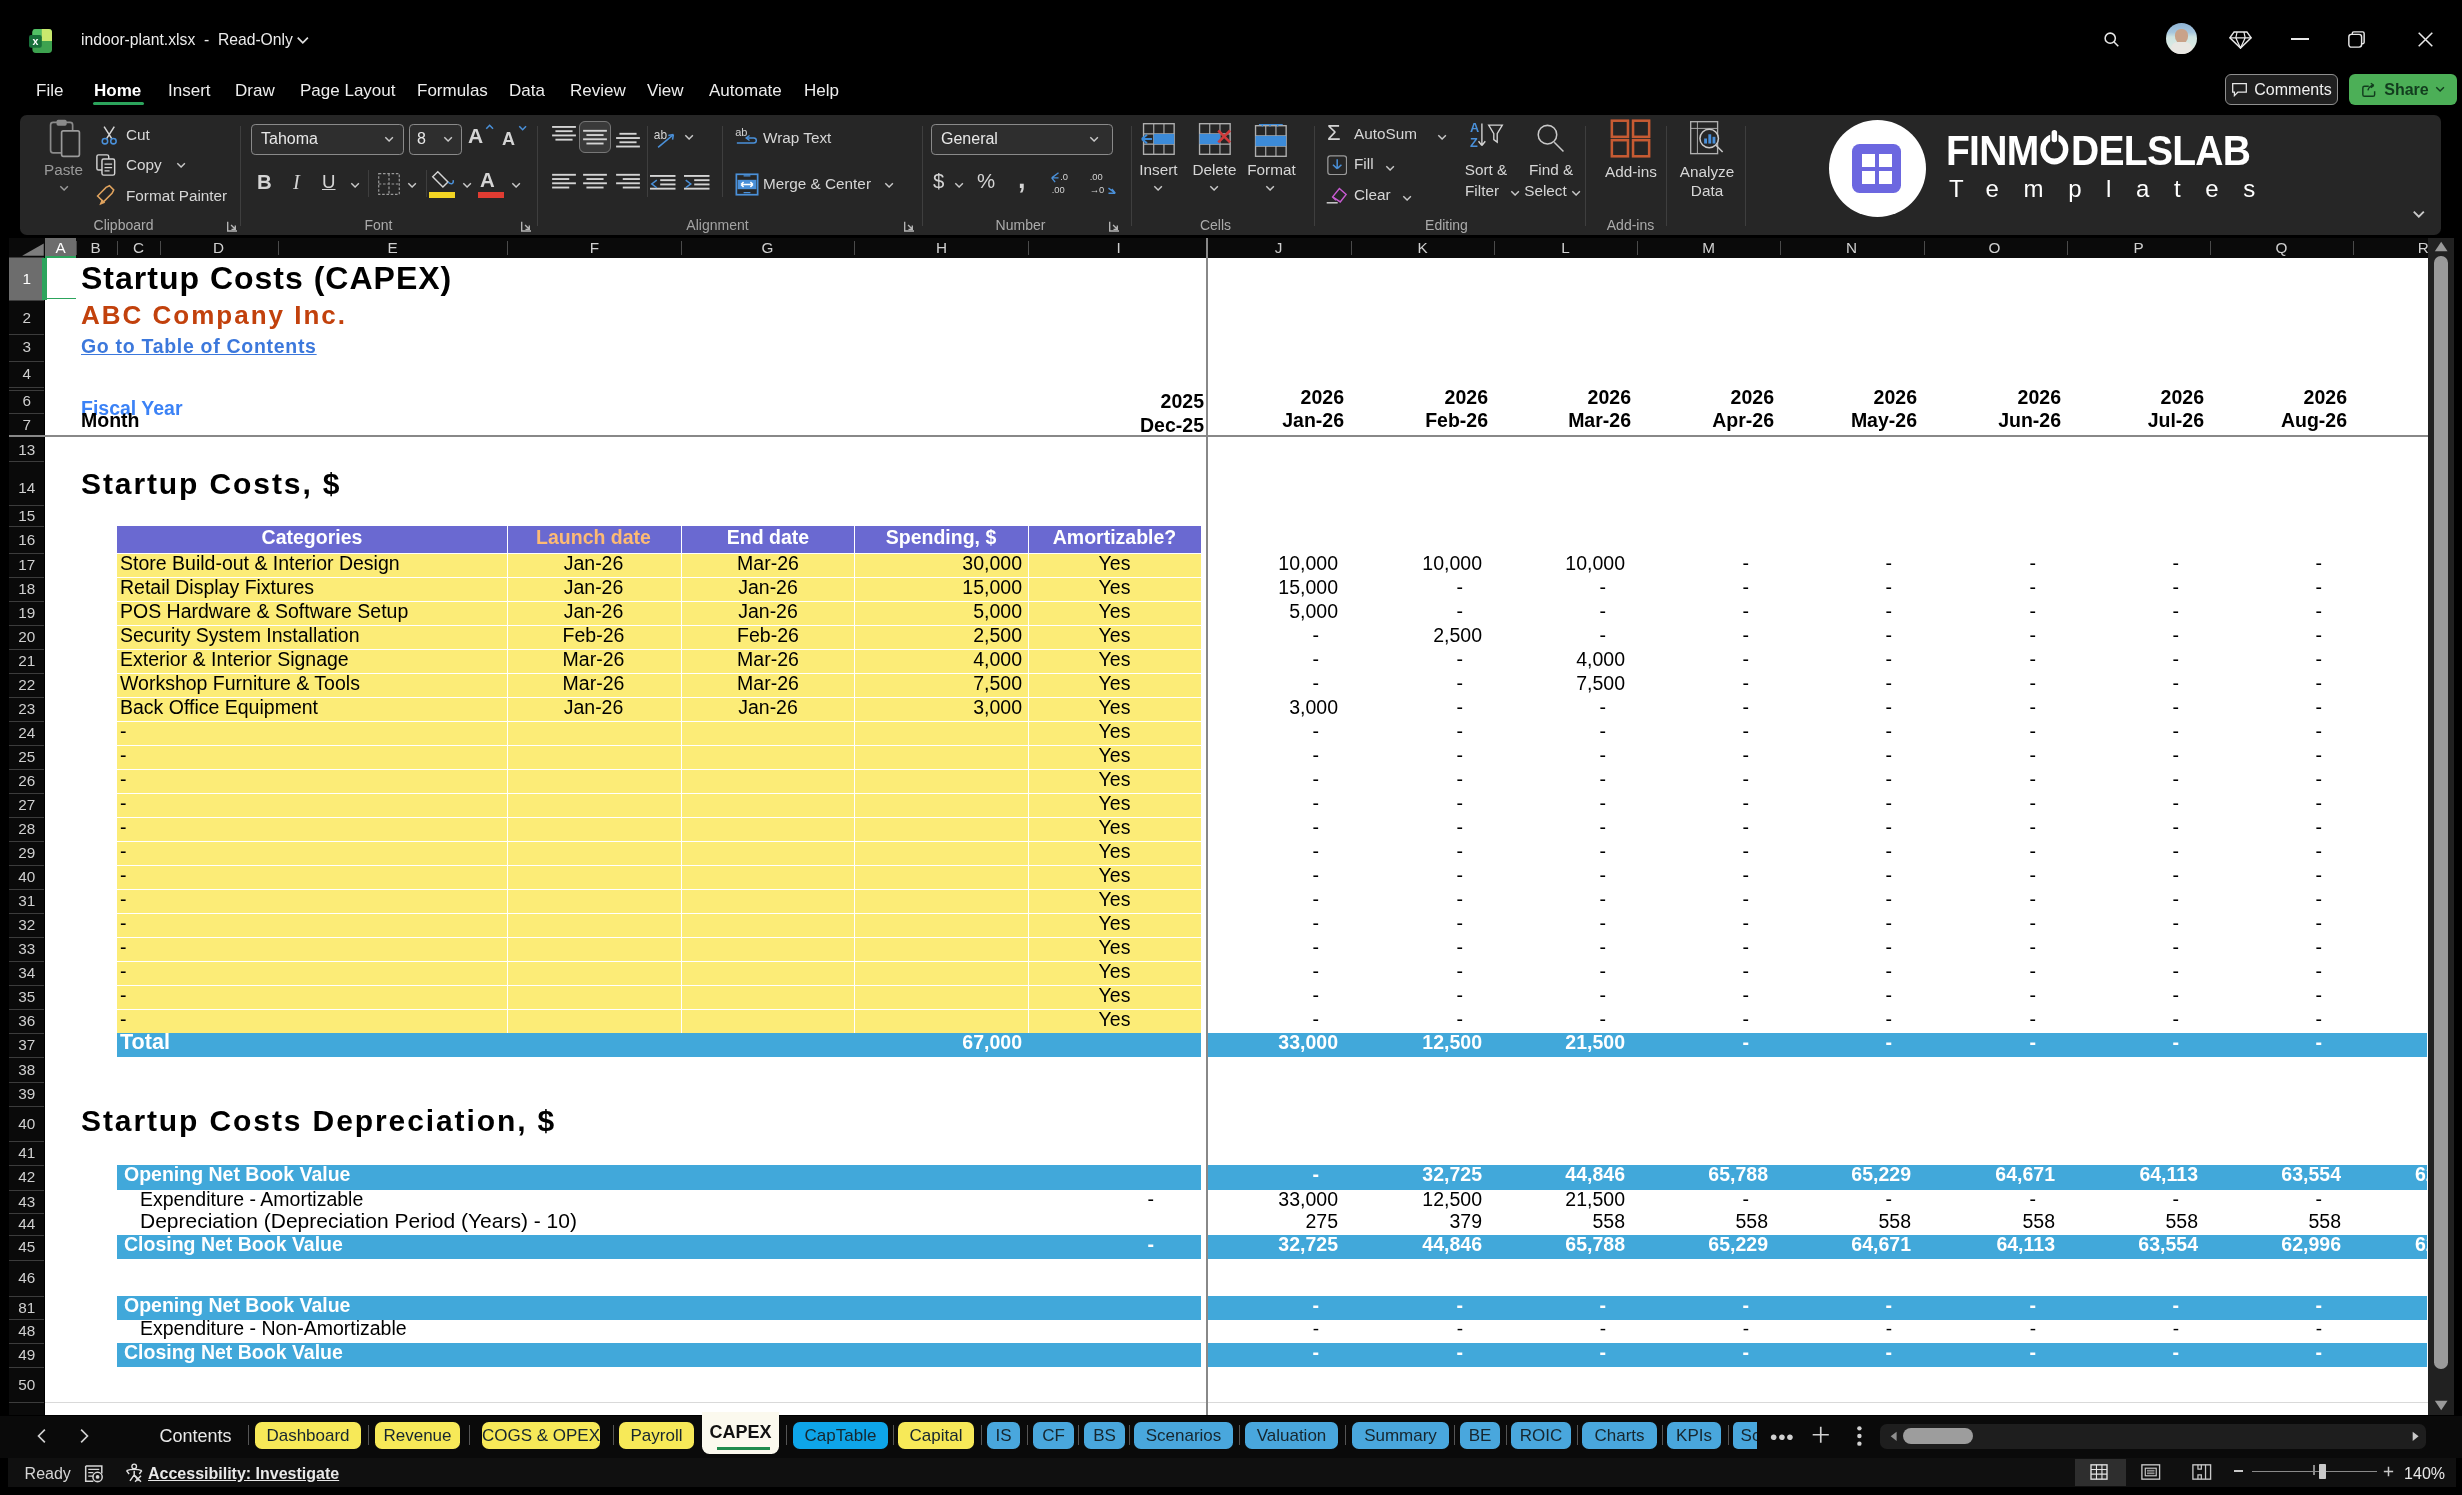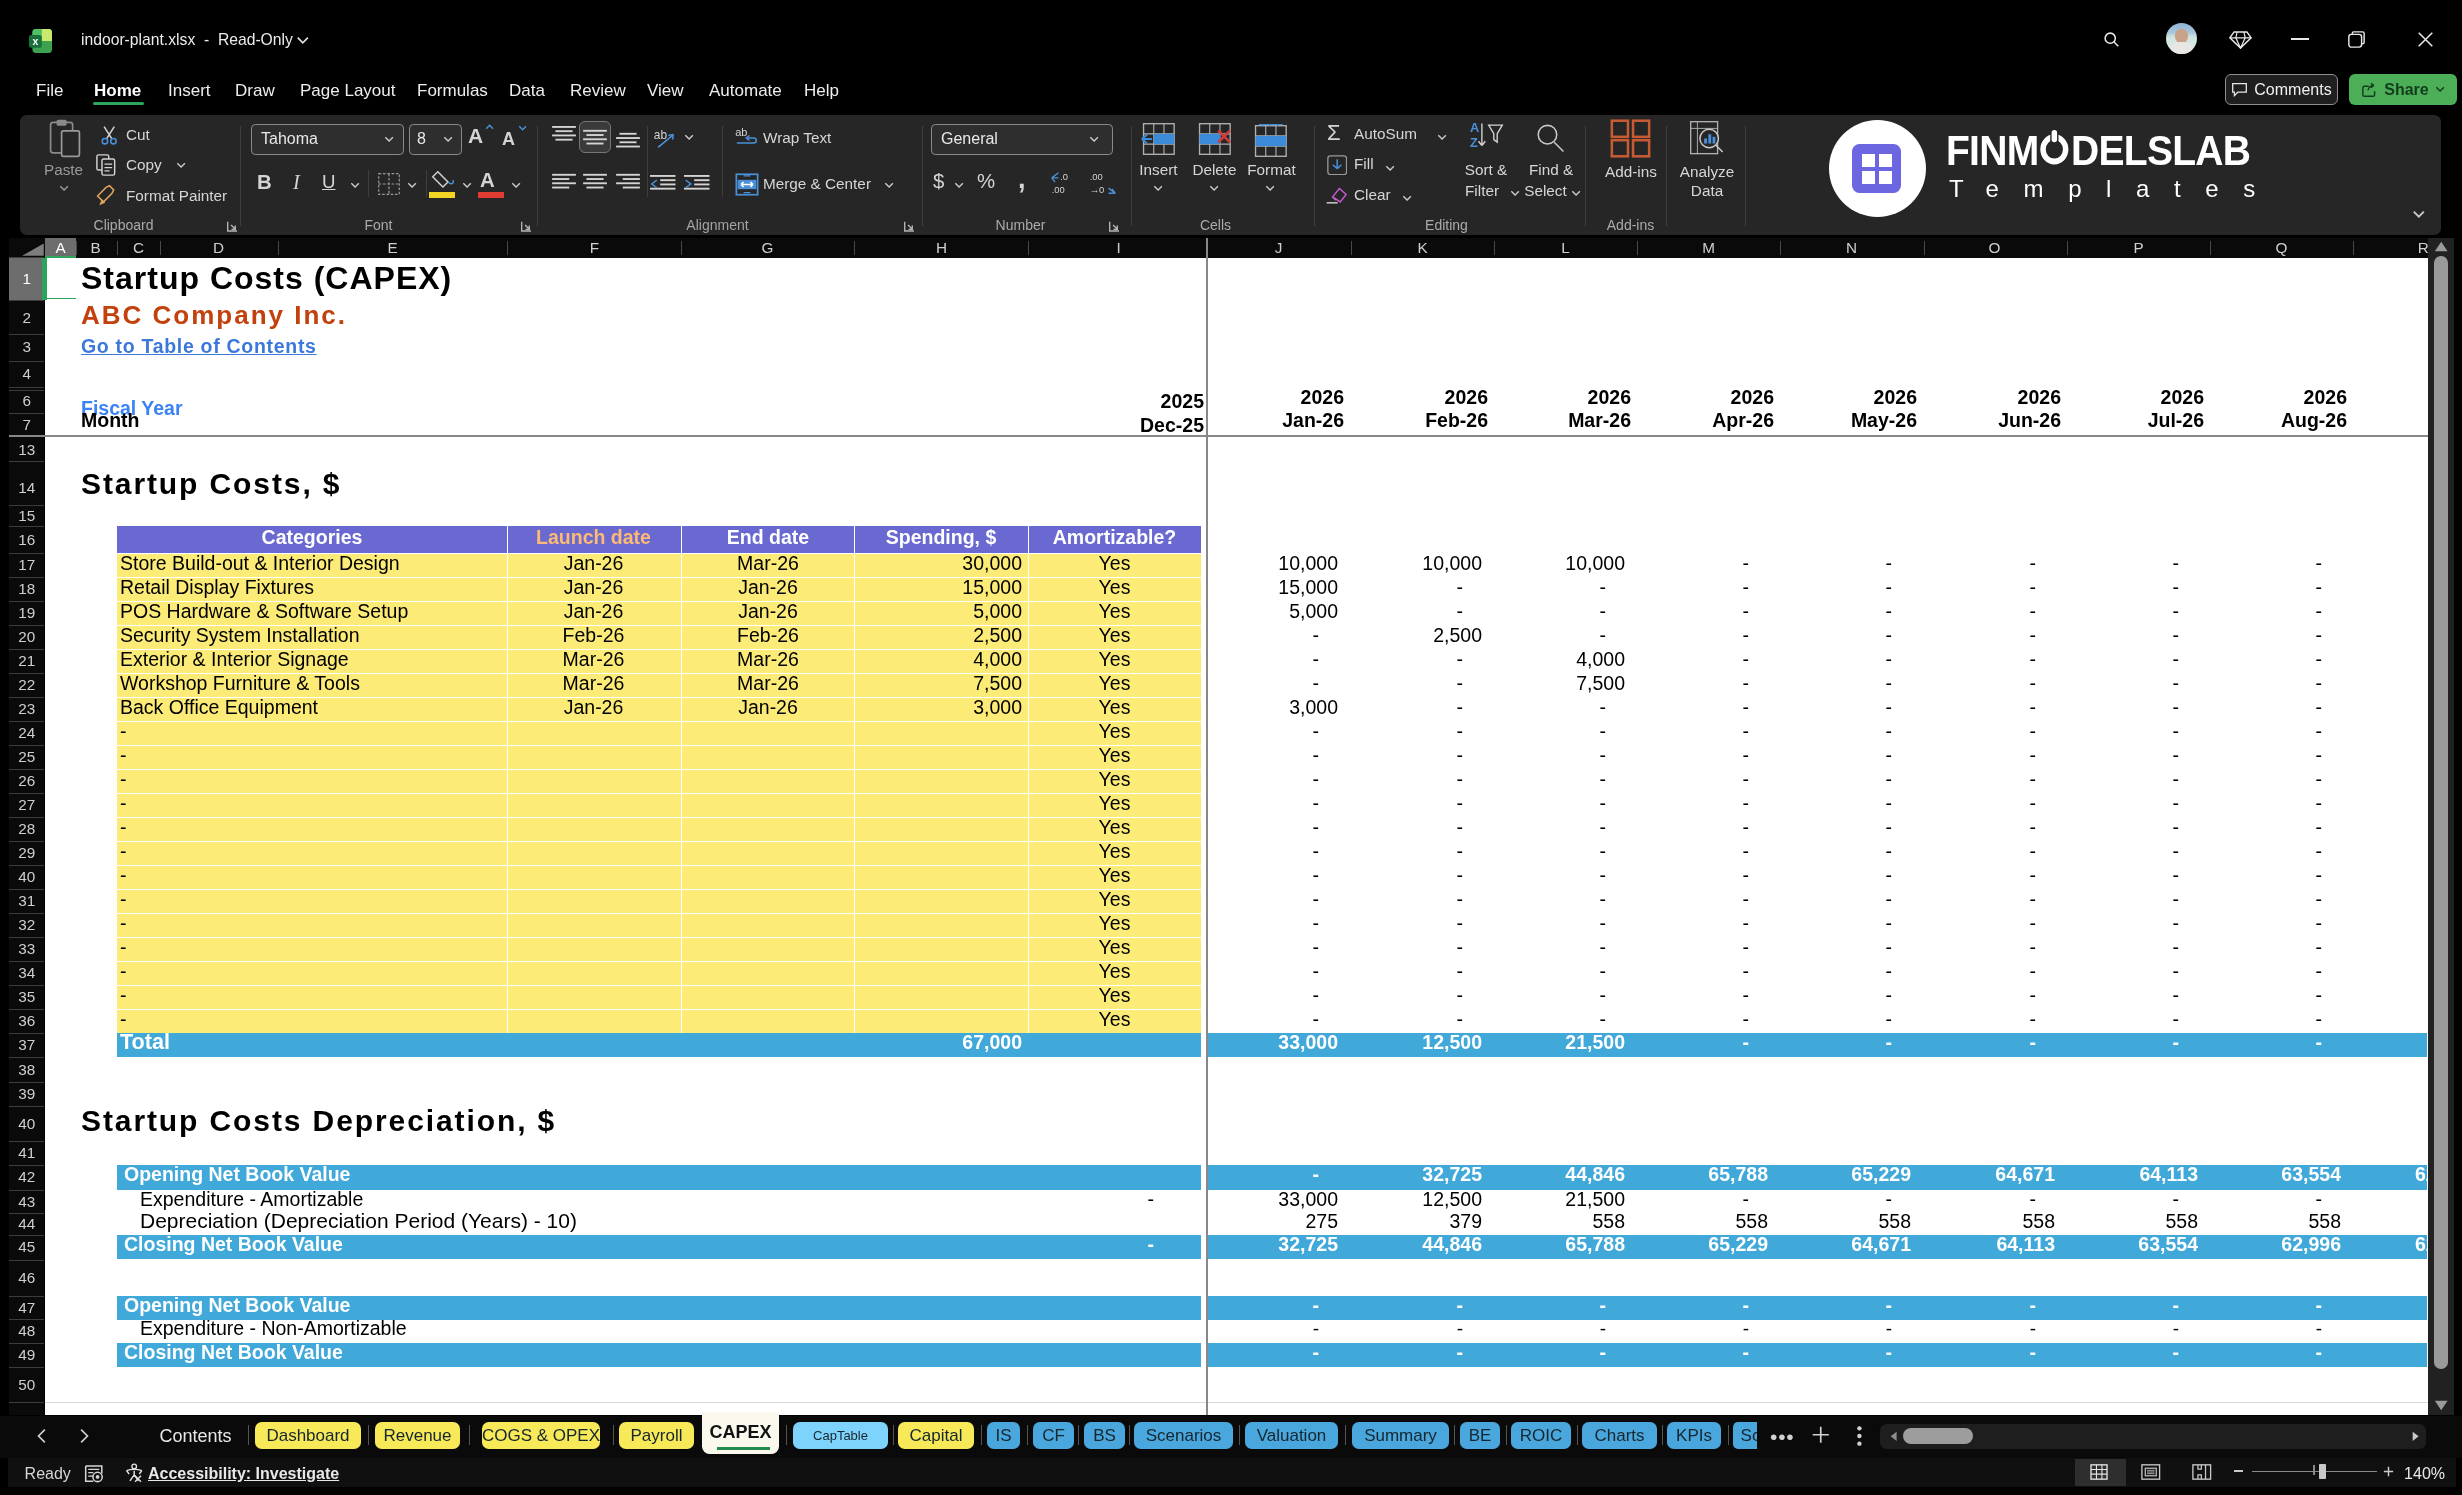--- a/index.html
+++ b/index.html
@@ -498,21 +498,21 @@
 <div style="position:absolute;left:9.3px;top:1165px;width:35px;height:24.6px;display:flex;align-items:center;justify-content:center;font-size:15.3px;color:#cfcfcf;">42</div>
 <div style="position:absolute;left:9.3px;top:1190px;width:35px;height:0.8px;background:#3c3c3c;"></div>
 <div style="position:absolute;left:9.3px;top:1190px;width:35px;height:23px;display:flex;align-items:center;justify-content:center;font-size:15.3px;color:#cfcfcf;">43</div>
 <div style="position:absolute;left:9.3px;top:1213px;width:35px;height:0.8px;background:#3c3c3c;"></div>
 <div style="position:absolute;left:9.3px;top:1213px;width:35px;height:22.5px;display:flex;align-items:center;justify-content:center;font-size:15.3px;color:#cfcfcf;">44</div>
 <div style="position:absolute;left:9.3px;top:1235px;width:35px;height:0.8px;background:#3c3c3c;"></div>
 <div style="position:absolute;left:9.3px;top:1235px;width:35px;height:24px;display:flex;align-items:center;justify-content:center;font-size:15.3px;color:#cfcfcf;">45</div>
 <div style="position:absolute;left:9.3px;top:1260px;width:35px;height:0.8px;background:#3c3c3c;"></div>
 <div style="position:absolute;left:9.3px;top:1260px;width:35px;height:36px;display:flex;align-items:center;justify-content:center;font-size:15.3px;color:#cfcfcf;">46</div>
 <div style="position:absolute;left:9.3px;top:1296px;width:35px;height:0.8px;background:#3c3c3c;"></div>
-<div style="position:absolute;left:9.3px;top:1296px;width:35px;height:24px;display:flex;align-items:center;justify-content:center;font-size:15.3px;color:#cfcfcf;">47</div>
+<div style="position:absolute;left:9.3px;top:1296px;width:35px;height:24px;display:flex;align-items:center;justify-content:center;font-size:15.3px;color:#cfcfcf;">81</div>
 <div style="position:absolute;left:9.3px;top:1319px;width:35px;height:0.8px;background:#3c3c3c;"></div>
 <div style="position:absolute;left:9.3px;top:1319px;width:35px;height:23px;display:flex;align-items:center;justify-content:center;font-size:15.3px;color:#cfcfcf;">48</div>
 <div style="position:absolute;left:9.3px;top:1343px;width:35px;height:0.8px;background:#3c3c3c;"></div>
 <div style="position:absolute;left:9.3px;top:1343px;width:35px;height:24px;display:flex;align-items:center;justify-content:center;font-size:15.3px;color:#cfcfcf;">49</div>
 <div style="position:absolute;left:9.3px;top:1367px;width:35px;height:0.8px;background:#3c3c3c;"></div>
 <div style="position:absolute;left:9.3px;top:1367px;width:35px;height:35px;display:flex;align-items:center;justify-content:center;font-size:15.3px;color:#cfcfcf;">50</div>
 <div style="position:absolute;left:9.3px;top:1402px;width:35px;height:0.8px;background:#3c3c3c;"></div>
 <div style="position:absolute;left:9.3px;top:390px;width:35px;height:0.8px;background:#3c3c3c;"></div>
 <div style="position:absolute;left:9.3px;top:257px;width:35px;height:0.8px;background:#3c3c3c;"></div>
 <div style="position:absolute;left:45px;top:258px;width:2.1px;height:42px;background:#2ca45c;"></div>
@@ -899,21 +899,21 @@
     <polyline points="10.5,2 3,9.5 10.5,17" fill="none" stroke="#d0d0d0" stroke-width="2"></polyline>
   </svg>
 <svg class="ab" style="left:79px;top:1428px" width="11" height="16" viewBox="0 0 13 19">
     <polyline points="2.5,2 10,9.5 2.5,17" fill="none" stroke="#d0d0d0" stroke-width="2"></polyline>
   </svg>
 <div style="position:absolute;left:149px;top:1416px;width:93px;height:41px;display:flex;align-items:center;justify-content:center;font-size:18px;color:#e8e8e8;">Contents</div>
 <div style="position:absolute;left:255px;top:1422px;width:106px;height:27px;background:#f7e958;border-radius:6.8px;display:flex;align-items:center;justify-content:center;white-space:nowrap;font-size:17px;color:#16262e;">Dashboard</div>
 <div style="position:absolute;left:375px;top:1422px;width:85px;height:27px;background:#f7e958;border-radius:6.8px;display:flex;align-items:center;justify-content:center;white-space:nowrap;font-size:17px;color:#16262e;">Revenue</div>
 <div style="position:absolute;left:482px;top:1422px;width:118px;height:27px;background:#f7e958;border-radius:6.8px;display:flex;align-items:center;justify-content:center;white-space:nowrap;font-size:17px;color:#16262e;">COGS &amp; OPEX</div>
 <div style="position:absolute;left:619px;top:1422px;width:75px;height:27px;background:#f7e958;border-radius:6.8px;display:flex;align-items:center;justify-content:center;white-space:nowrap;font-size:17px;color:#16262e;">Payroll</div>
-<div style="position:absolute;left:793px;top:1422px;width:95px;height:27px;background:#7dd3fc;border-radius:6.8px;display:flex;align-items:center;justify-content:center;white-space:nowrap;font-size:13px;color:#16262e;">CapTable</div>
+<div style="position:absolute;left:793px;top:1422px;width:95px;height:27px;background:#0ea5e9;border-radius:6.8px;display:flex;align-items:center;justify-content:center;white-space:nowrap;font-size:17px;color:#16262e;">CapTable</div>
 <div style="position:absolute;left:898px;top:1422px;width:76px;height:27px;background:#f7e958;border-radius:6.8px;display:flex;align-items:center;justify-content:center;white-space:nowrap;font-size:17px;color:#16262e;">Capital</div>
 <div style="position:absolute;left:987px;top:1422px;width:33px;height:27px;background:#49a7dd;border-radius:6.8px;display:flex;align-items:center;justify-content:center;white-space:nowrap;font-size:17px;color:#16262e;">IS</div>
 <div style="position:absolute;left:1033px;top:1422px;width:41px;height:27px;background:#49a7dd;border-radius:6.8px;display:flex;align-items:center;justify-content:center;white-space:nowrap;font-size:17px;color:#16262e;">CF</div>
 <div style="position:absolute;left:1084px;top:1422px;width:41px;height:27px;background:#49a7dd;border-radius:6.8px;display:flex;align-items:center;justify-content:center;white-space:nowrap;font-size:17px;color:#16262e;">BS</div>
 <div style="position:absolute;left:1134px;top:1422px;width:99px;height:27px;background:#49a7dd;border-radius:6.8px;display:flex;align-items:center;justify-content:center;white-space:nowrap;font-size:17px;color:#16262e;">Scenarios</div>
 <div style="position:absolute;left:1245px;top:1422px;width:93px;height:27px;background:#49a7dd;border-radius:6.8px;display:flex;align-items:center;justify-content:center;white-space:nowrap;font-size:17px;color:#16262e;">Valuation</div>
 <div style="position:absolute;left:1352px;top:1422px;width:97px;height:27px;background:#49a7dd;border-radius:6.8px;display:flex;align-items:center;justify-content:center;white-space:nowrap;font-size:17px;color:#16262e;">Summary</div>
 <div style="position:absolute;left:1460px;top:1422px;width:40px;height:27px;background:#49a7dd;border-radius:6.8px;display:flex;align-items:center;justify-content:center;white-space:nowrap;font-size:17px;color:#16262e;">BE</div>
 <div style="position:absolute;left:1511px;top:1422px;width:60px;height:27px;background:#49a7dd;border-radius:6.8px;display:flex;align-items:center;justify-content:center;white-space:nowrap;font-size:17px;color:#16262e;">ROIC</div>
 <div style="position:absolute;left:1582px;top:1422px;width:75px;height:27px;background:#49a7dd;border-radius:6.8px;display:flex;align-items:center;justify-content:center;white-space:nowrap;font-size:17px;color:#16262e;">Charts</div>

